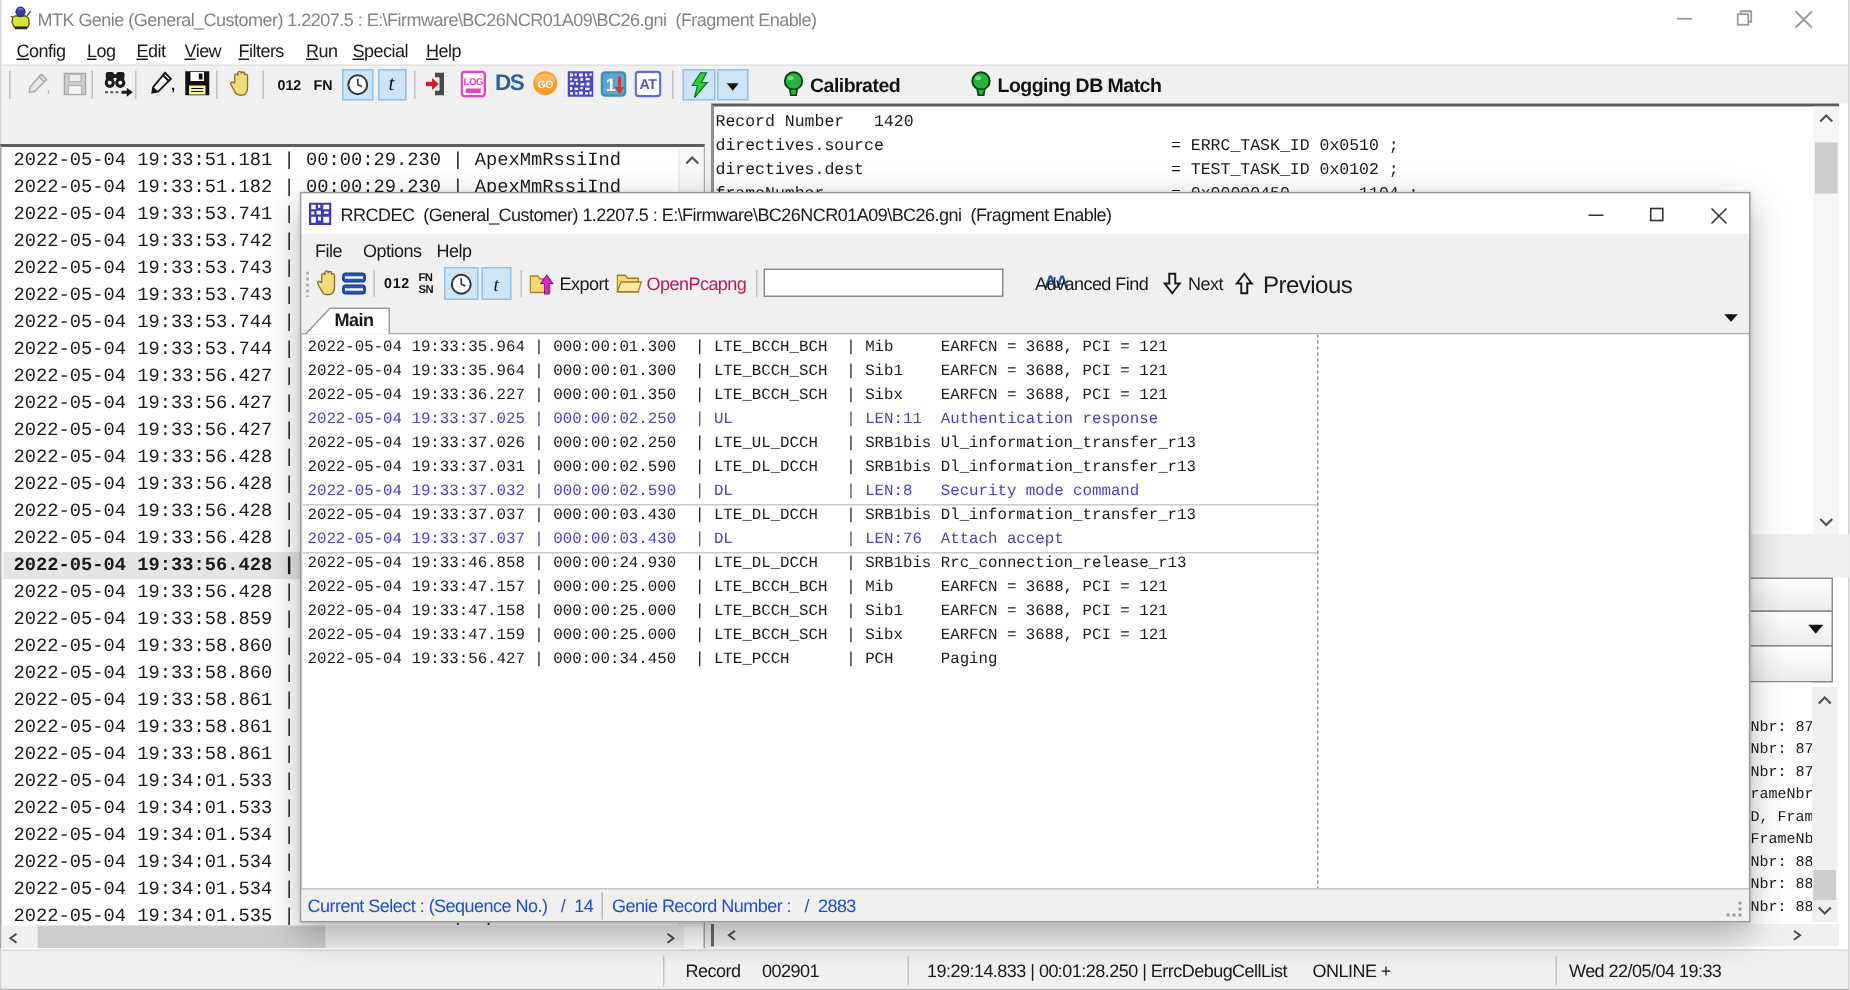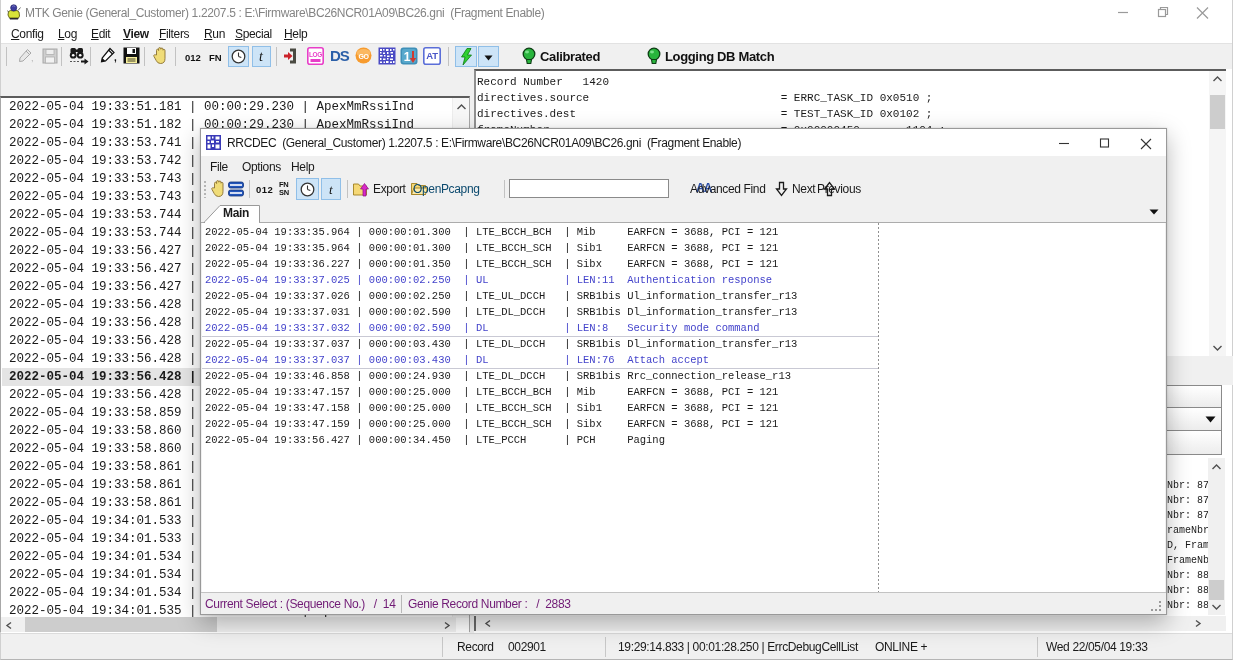--- a/index.html
+++ b/index.html
@@ -37,21 +37,21 @@
 <rect x="48.5" y="7.5" width="7" height="7"></rect>
 <path d="M50.5 7.5 L50.5 5.5 L57.5 5.5 L57.5 12.5 L55.5 12.5"></path>
 <path d="M87 5.5 L98 16.5 M98 5.5 L87 16.5"></path>
 </g>
 </svg>
 
 <div class="abs" style="left:1px;top:24px;width:1231px;height:19px;background:#ffffff;font-size:12px;color:#1a1a1a;">
 <span class="abs" style="left:10px;top:3px;"><span class="u1">C</span>onfig</span>
 <span class="abs" style="left:57px;top:3px;"><span class="u1">L</span>og</span>
 <span class="abs" style="left:90px;top:3px;"><span class="u1">E</span>dit</span>
-<span class="abs" style="left:122px;top:3px;font-weight:bold;"><span class="u1">V</span>iew</span>
+<span class="abs" style="left:122px;top:3px;"><span class="u1">V</span>iew</span>
 <span class="abs" style="left:158px;top:3px;"><span class="u1">F</span>ilters</span>
 <span class="abs" style="left:203px;top:3px;"><span class="u1">R</span>un</span>
 <span class="abs" style="left:234px;top:3px;"><span class="u1">S</span>pecial</span>
 <span class="abs" style="left:283px;top:3px;"><span class="u1">H</span>elp</span>
 </div>
 
 <div class="abs" id="toolbar" style="left:1px;top:43px;width:1231px;height:26px;background:#f0f0f0;border-top:1px solid #e2e2e2;">
   <div class="tsep" style="left:5px;"></div>
 
   <svg class="abs" style="left:16px;top:4px" width="16" height="16" viewBox="0 0 16 16">
@@ -396,37 +396,37 @@
     <svg class="abs" style="left:152px;top:3px" width="17" height="16" viewBox="0 0 17 16">
       <path d="M0.5 3 L0.5 14 L13.5 14 L13.5 5 L7 5 L5.5 3 Z" fill="#f5d876" stroke="#a08020" stroke-width="0.9"></path>
       <path d="M10 15 L10 8 L7.5 8 L11.5 2.5 L15.5 8 L13 8 L13 15 Z" fill="#d828c8" stroke="#8a1080" stroke-width="0.7"></path>
     </svg>
     <span class="abs" style="left:172px;top:4px;font-size:12px;color:#1a1a1a;">Export</span>
 
     <svg class="abs" style="left:210px;top:3px" width="17" height="15" viewBox="0 0 17 15">
       <path d="M0.5 2.5 L0.5 13.5 L14.5 13.5 L14.5 4.5 L7.5 4.5 L6 2.5 Z" fill="#f5d876" stroke="#a08020" stroke-width="0.9"></path>
       <path d="M0.5 13.5 L3 7 L16.5 7 L14.5 13.5 Z" fill="#fbe9a8" stroke="#a08020" stroke-width="0.9"></path>
     </svg>
-    <span class="abs" style="left:212px;top:4px;font-size:12px;color:#0c4a6e;">OpenPcapng</span>
+    <span class="abs" style="left:230px;top:4px;font-size:12px;color:#be185d;">OpenPcapng</span>
     <div class="tsep" style="left:303px;top:2px;height:18px;"></div>
 
     <div class="abs" style="left:308px;top:1px;width:160px;height:19px;background:#fff;border:1px solid #8a8a8a;"></div>
 
     <span class="abs" style="left:495px;top:3px;font-size:12px;font-weight:bold;color:#2b4fa8;letter-spacing:-1px;text-align:center;">AA</span>
     <span class="abs" style="left:489px;top:4px;font-size:12px;color:#1a1a1a;">Advanced Find</span>
 
     <svg class="abs" style="left:574px;top:3px" width="13" height="16" viewBox="0 0 13 16">
       <path d="M4.5 1.5 L8.5 1.5 L8.5 8 L11.5 8 L6.5 14.5 L1.5 8 L4.5 8 Z" fill="none" stroke="#1a1a1a" stroke-width="1.3"></path>
     </svg>
     <span class="abs" style="left:591px;top:4px;font-size:12px;color:#1a1a1a;">Next</span>
 
     <svg class="abs" style="left:622px;top:3px" width="13" height="16" viewBox="0 0 13 16">
       <path d="M4.5 14.5 L8.5 14.5 L8.5 8 L11.5 8 L6.5 1.5 L1.5 8 L4.5 8 Z" fill="none" stroke="#1a1a1a" stroke-width="1.3"></path>
     </svg>
-    <span class="abs" style="left:616px;top:4px;font-size:12px;color:#1a1a1a;">Previous</span>
+    <span class="abs" style="left:641px;top:4px;font-size:16px;color:#1a1a1a;">Previous</span>
   </div>
 
   <div class="abs" style="left:0;top:72px;width:965px;height:22px;background:#f0f0f0;">
     <div class="abs" style="left:0px;top:21px;width:965px;height:1px;background:#acacac;"></div>
     <svg class="abs" style="left:2px;top:2px" width="58" height="20" viewBox="0 0 58 20">
       <path d="M1 19.5 L17 2.5 L56.5 2.5 L56.5 19.5 Z" fill="#ffffff" stroke="#9a9a9a" stroke-width="1"></path>
       <path d="M2 19.5 L56 19.5" stroke="#ffffff" stroke-width="1.5"></path>
     </svg>
     <span class="abs" style="left:22px;top:5px;font-size:12px;font-weight:bold;color:#1a1a1a;">Main</span>
     <svg class="abs" style="left:948px;top:8px" width="10" height="6" viewBox="0 0 10 6">
@@ -447,21 +447,21 @@
 <span class="bl">2022-05-04 19:33:37.032 | 000:00:02.590  | DL            | LEN:8   Security mode command</span>
 2022-05-04 19:33:37.037 | 000:00:03.430  | LTE_DL_DCCH   | SRB1bis Dl_information_transfer_r13
 <span class="bl">2022-05-04 19:33:37.037 | 000:00:03.430  | DL            | LEN:76  Attach accept</span>
 2022-05-04 19:33:46.858 | 000:00:24.930  | LTE_DL_DCCH   | SRB1bis Rrc_connection_release_r13
 2022-05-04 19:33:47.157 | 000:00:25.000  | LTE_BCCH_BCH  | Mib     EARFCN = 3688, PCI = 121
 2022-05-04 19:33:47.158 | 000:00:25.000  | LTE_BCCH_SCH  | Sib1    EARFCN = 3688, PCI = 121
 2022-05-04 19:33:47.159 | 000:00:25.000  | LTE_BCCH_SCH  | Sibx    EARFCN = 3688, PCI = 121
 2022-05-04 19:33:56.427 | 000:00:34.450  | LTE_PCCH      | PCH     Paging</pre>
   </div>
 
-  <div class="abs" style="left:0;top:463px;width:965px;height:22px;background:#f0f0f0;border-top:1px solid #c3c3c3;font-size:12px;color:#701a75;">
+  <div class="abs" style="left:0;top:463px;width:965px;height:22px;background:#f0f0f0;border-top:1px solid #c3c3c3;font-size:12px;color:#1d4ed8;">
     <span class="abs" style="left:4px;top:4px;">Current Select : (Sequence No.)&nbsp;&nbsp;&nbsp;/&nbsp;&nbsp;14</span>
     <div class="sep" style="left:200px;top:2px;height:18px;background:#b8b8b8;"></div>
     <span class="abs" style="left:207px;top:4px;">Genie Record Number :&nbsp;&nbsp;&nbsp;/&nbsp;&nbsp;2883</span>
     <svg class="abs" style="left:950px;top:8px" width="12" height="12" viewBox="0 0 12 12">
       <g fill="#9a9a9a">
           <rect x="8" y="8" width="2" height="2"></rect>
           <rect x="8" y="4" width="2" height="2"></rect>
           <rect x="4" y="8" width="2" height="2"></rect>
           <rect x="8" y="0" width="2" height="2"></rect>
           <rect x="0" y="8" width="2" height="2"></rect>

